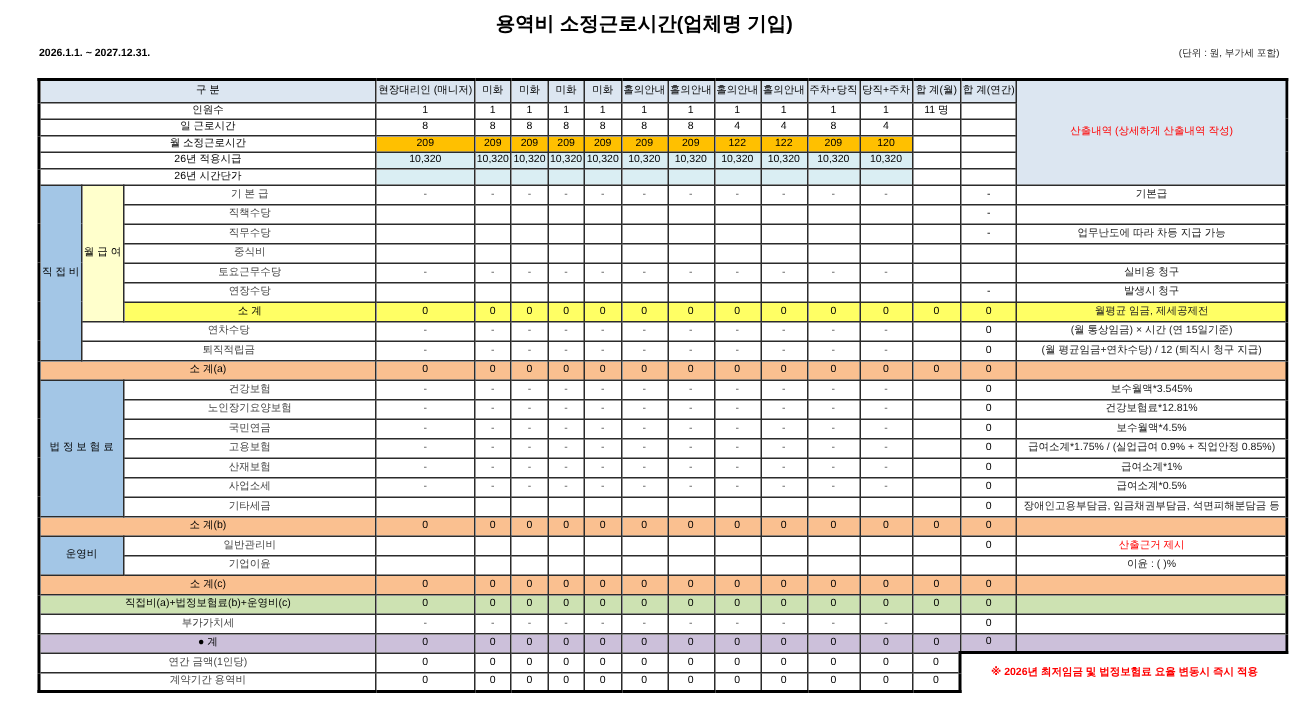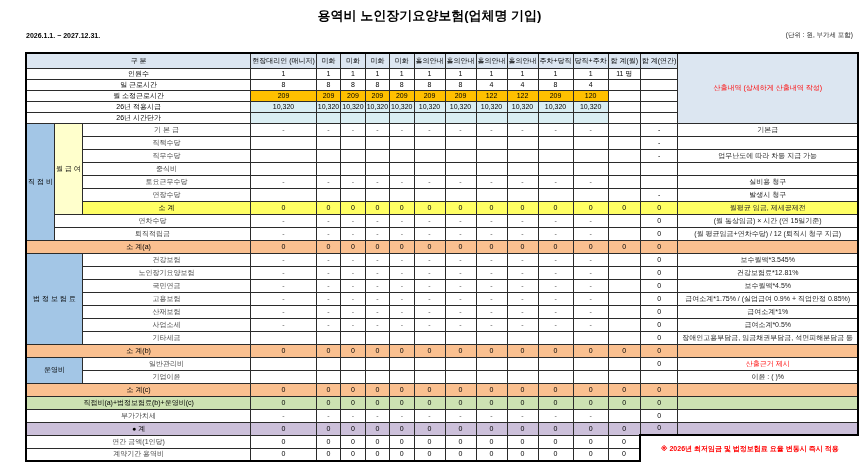--- a/index.html
+++ b/index.html
@@ -41,21 +41,21 @@
   .free{border:none !important;background:#fff;}
   .footnote{color:var(--accent-red);font-weight:bold;font-size:7px;white-space:nowrap;}
   .bt2{border-top:2px solid #000 !important;}
   .bl2{border-left:2px solid #000 !important;}
   .br2{border-right:2px solid #000 !important;}
   .bb2{border-bottom:2px solid #000 !important;}
 </style>
 </head>
 <body>
 
-<div class="title">용역비 노인장기요양보험(업체명 기입)</div>
+<div class="title">용역비 소정근로시간(업체명 기입)</div>
 <div class="period">2026.1.1. ~ 2027.12.31.</div>
 <div class="unitnote">(단위 : 원, 부가세 포함)</div>
 
 <table class="sheet">
   <colgroup>
       <col style="width: 8px;">
       <col style="width: 12px;">
       <col style="width: 300px;">
       <col style="width: 23px;">
       <col style="width: 23px;">

